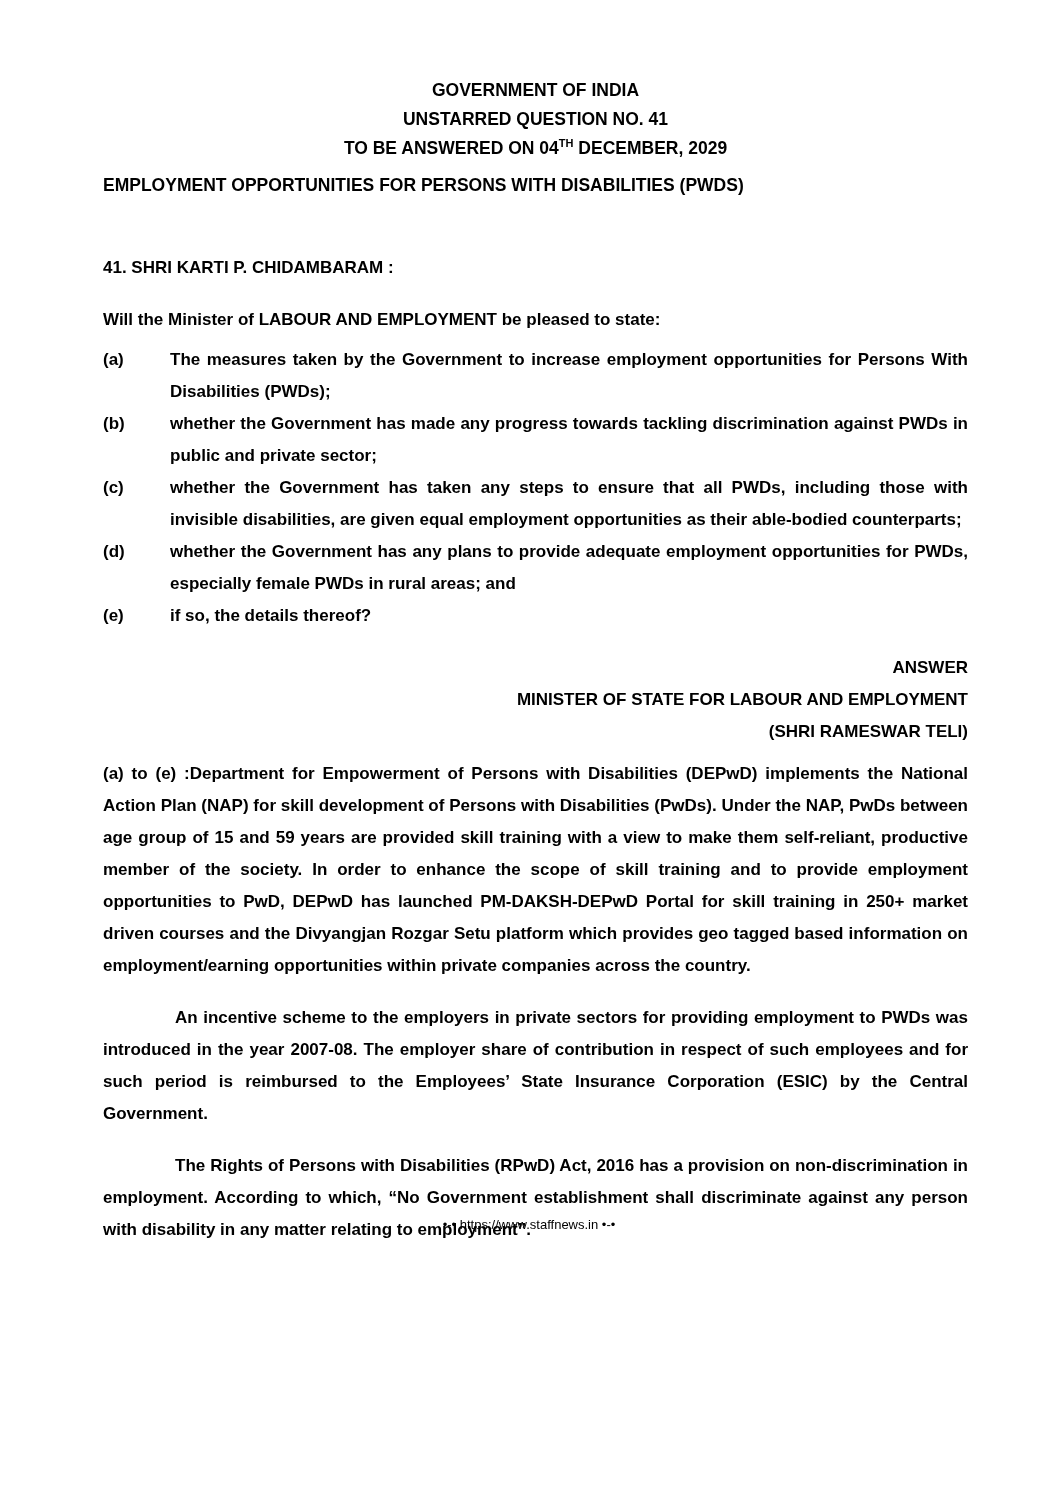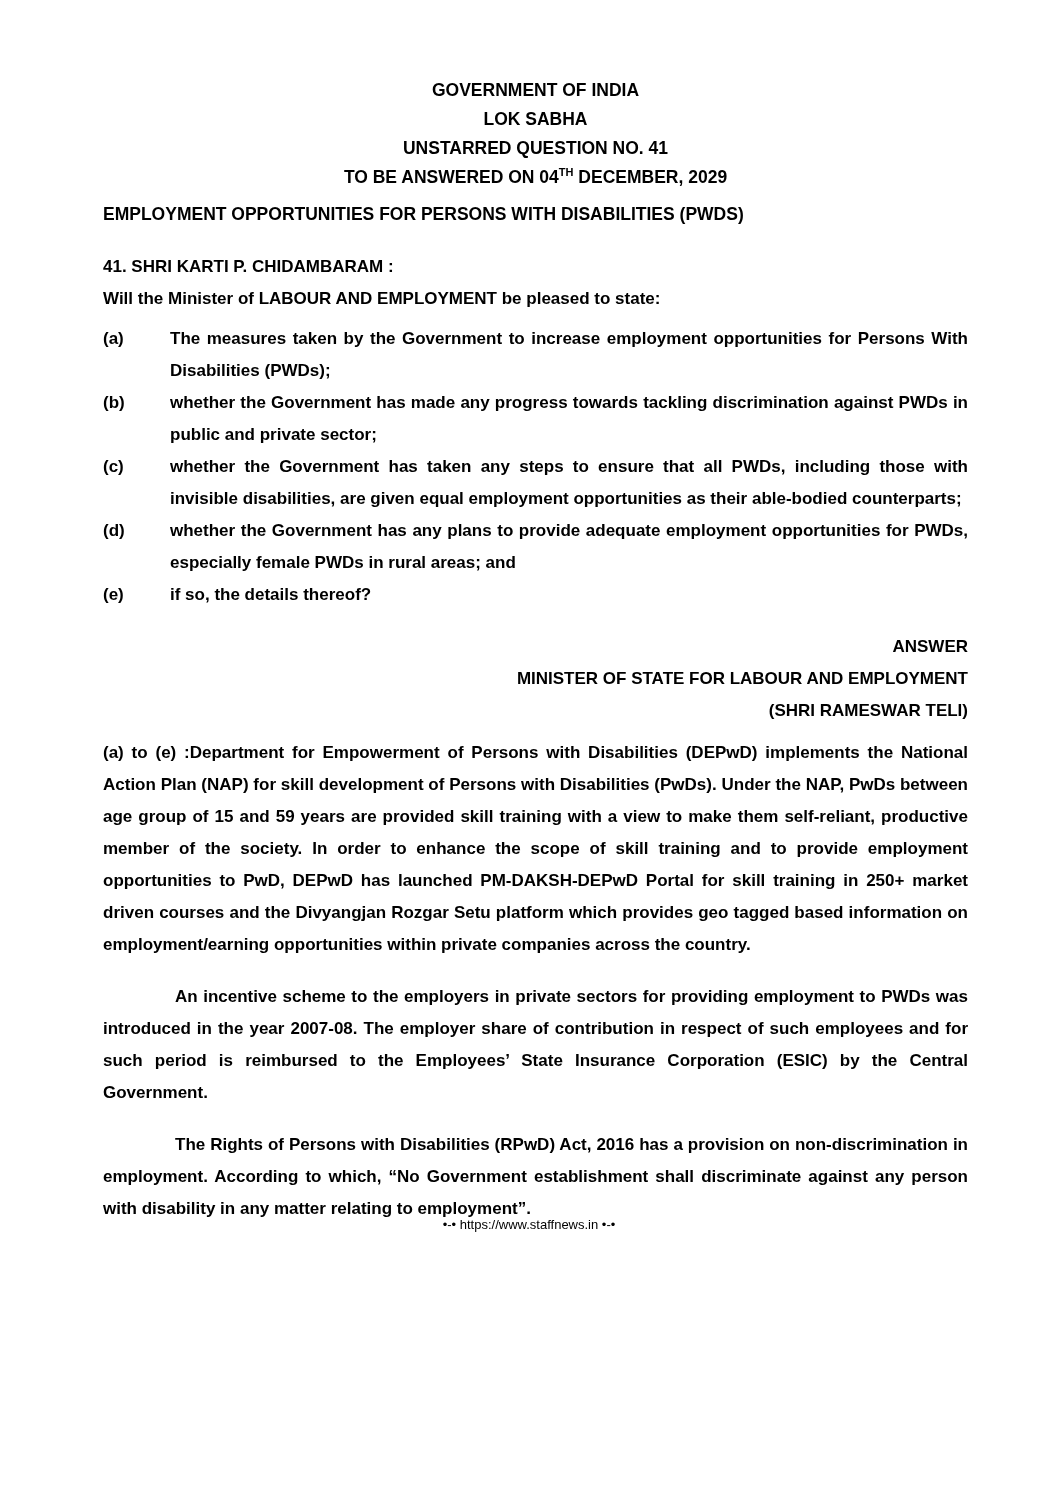--- a/index.html
+++ b/index.html
@@ -32,22 +32,22 @@
     font-size: 11px;
     line-height: 0;
     vertical-align: super;
   }
   .subject {
     margin-top: 8px;
     text-align: left;
     font-size: 17.5px;
     line-height: 29px;
   }
-  .asker { margin-top: 22px; }
-  .intro { }
+  .asker { margin-top: 52px; }
+  .intro { margin-top: 20px; }
   .q-list { margin-top: 8px; }
   .q-item { display: flex; }
   .q-label { width: 67px; flex: none; }
   .q-text { flex: 1; text-align: justify; }
   .answer-head { text-align: right; }
   .answer-head.first { margin-top: 20px; }
   .para {
     text-align: justify;
     margin-top: 20px;
   }
@@ -64,21 +64,20 @@
     line-height: 16px;
   }
 </style>
 </head>
 <body>
 
 <div class="page">
 
   <div class="doc-header">
     <div class="h-line">GOVERNMENT OF INDIA</div>
-    <div class="h-line">LOK SABHA</div>
     <div class="h-line">UNSTARRED QUESTION NO. 41</div>
     <div class="h-line"><span>TO BE ANSWERED ON 04</span><sup>TH</sup><span> DECEMBER, 2029</span></div>
     <div class="subject">EMPLOYMENT OPPORTUNITIES FOR PERSONS WITH DISABILITIES (PWDS)</div>
   </div>
 
   <div class="asker">41. SHRI KARTI P. CHIDAMBARAM :</div>
   <div class="intro">Will the Minister of LABOUR AND EMPLOYMENT be pleased to state:</div>
 
   <div class="q-list">
     <div class="q-item">

